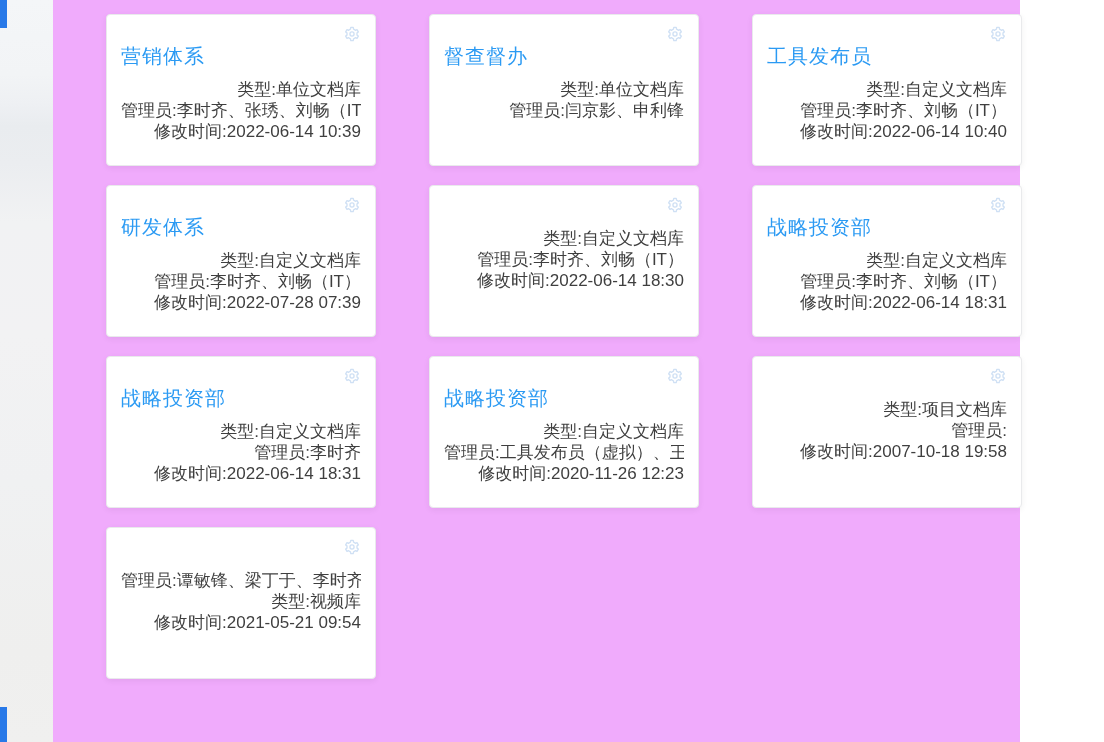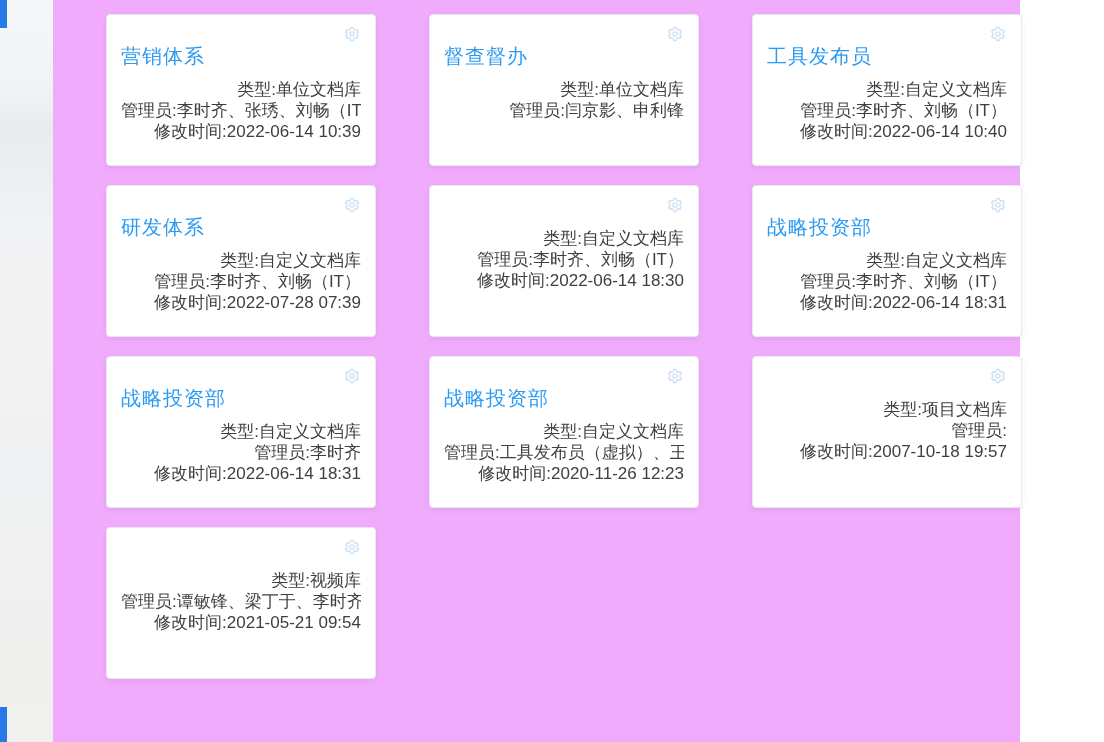--- a/index.html
+++ b/index.html
@@ -218,31 +218,31 @@
   <div class="card">
     <span class="gear">
       <svg width="16" height="16" viewBox="0 0 24 24" fill="none" stroke="#cfe0f4" stroke-width="2" stroke-linejoin="round">
         <circle cx="12" cy="12" r="3.1"></circle>
         <path d="M19.4 13.6a7.9 7.9 0 0 0 0-3.2l2.1-1.6-2-3.4-2.5 1a8 8 0 0 0-2.7-1.6L13.8 2h-3.6l-.5 2.8a8 8 0 0 0-2.7 1.6l-2.5-1-2 3.4 2.1 1.6a7.9 7.9 0 0 0 0 3.2l-2.1 1.6 2 3.4 2.5-1a8 8 0 0 0 2.7 1.6l.5 2.8h3.6l.5-2.8a8 8 0 0 0 2.7-1.6l2.5 1 2-3.4z"></path>
       </svg>
     </span>
     <div class="card-info">
       <div class="info-line"><span>类型:</span><span>项目文档库</span></div>
       <div class="info-line"><span>管理员:</span><span></span></div>
-      <div class="info-line"><span>修改时间:</span><span>2007-10-18 19:57</span></div>
-    </div>
-  </div>
-
-  <div class="card">
-    <span class="gear">
-      <svg width="16" height="16" viewBox="0 0 24 24" fill="none" stroke="#cfe0f4" stroke-width="2" stroke-linejoin="round">
-        <circle cx="12" cy="12" r="3.1"></circle>
-        <path d="M19.4 13.6a7.9 7.9 0 0 0 0-3.2l2.1-1.6-2-3.4-2.5 1a8 8 0 0 0-2.7-1.6L13.8 2h-3.6l-.5 2.8a8 8 0 0 0-2.7 1.6l-2.5-1-2 3.4 2.1 1.6a7.9 7.9 0 0 0 0 3.2l-2.1 1.6 2 3.4 2.5-1a8 8 0 0 0 2.7 1.6l.5 2.8h3.6l.5-2.8a8 8 0 0 0 2.7-1.6l2.5 1 2-3.4z"></path>
-      </svg>
-    </span>
-    <div class="card-info">
+      <div class="info-line"><span>修改时间:</span><span>2007-10-18 19:58</span></div>
+    </div>
+  </div>
+
+  <div class="card">
+    <span class="gear">
+      <svg width="16" height="16" viewBox="0 0 24 24" fill="none" stroke="#cfe0f4" stroke-width="2" stroke-linejoin="round">
+        <circle cx="12" cy="12" r="3.1"></circle>
+        <path d="M19.4 13.6a7.9 7.9 0 0 0 0-3.2l2.1-1.6-2-3.4-2.5 1a8 8 0 0 0-2.7-1.6L13.8 2h-3.6l-.5 2.8a8 8 0 0 0-2.7 1.6l-2.5-1-2 3.4 2.1 1.6a7.9 7.9 0 0 0 0 3.2l-2.1 1.6 2 3.4 2.5-1a8 8 0 0 0 2.7 1.6l.5 2.8h3.6l.5-2.8a8 8 0 0 0 2.7-1.6l2.5 1 2-3.4z"></path>
+      </svg>
+    </span>
+    <div class="card-info">
+      <div class="info-line"><span>管理员:</span><span>谭敏锋、梁丁于、李时齐</span></div>
       <div class="info-line"><span>类型:</span><span>视频库</span></div>
-      <div class="info-line"><span>管理员:</span><span>谭敏锋、梁丁于、李时齐</span></div>
       <div class="info-line"><span>修改时间:</span><span>2021-05-21 09:54</span></div>
     </div>
   </div>
 </div>
 </div>
 
 </body></html>

